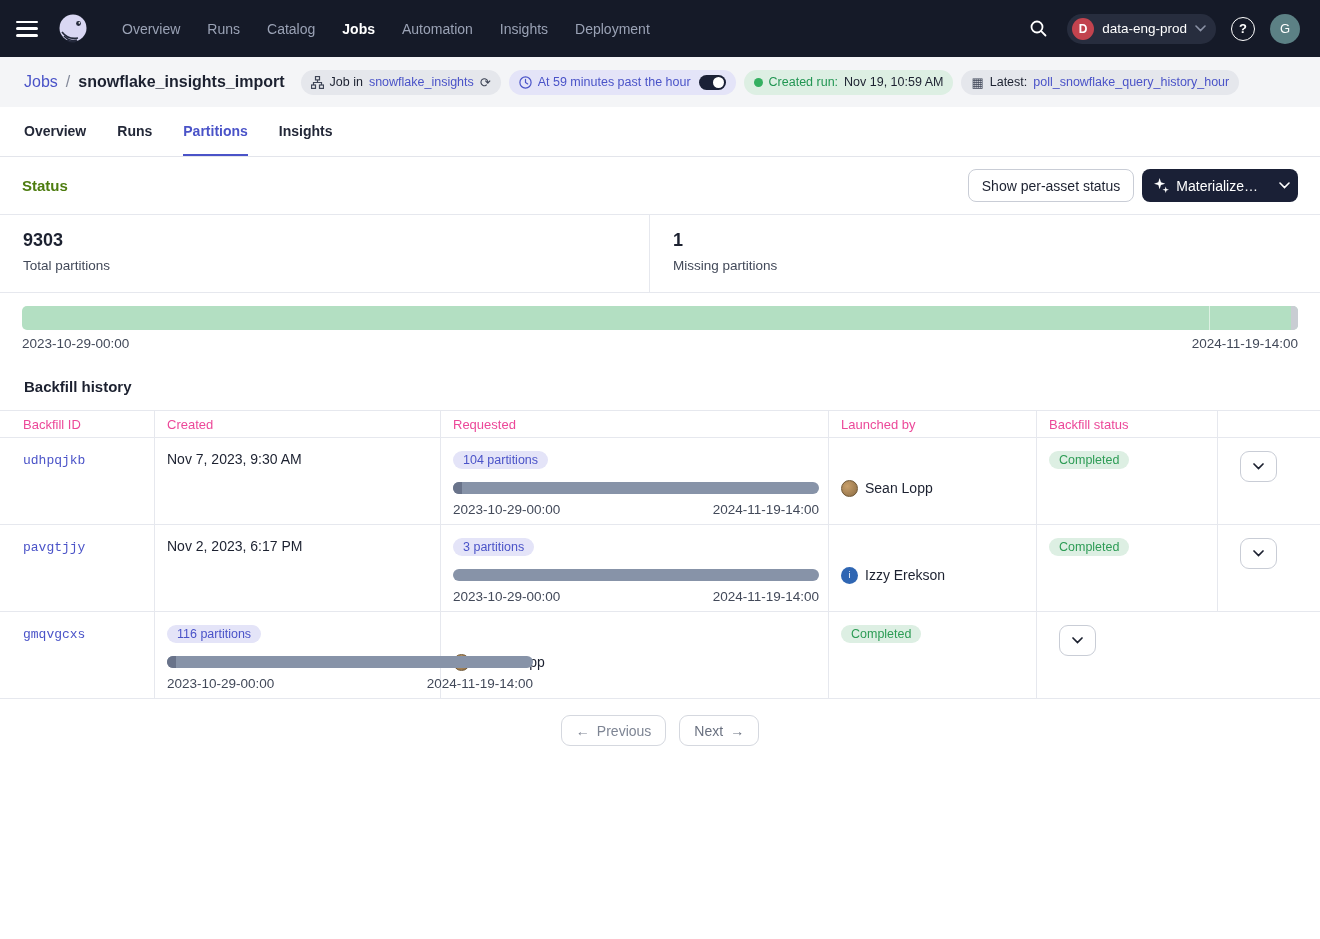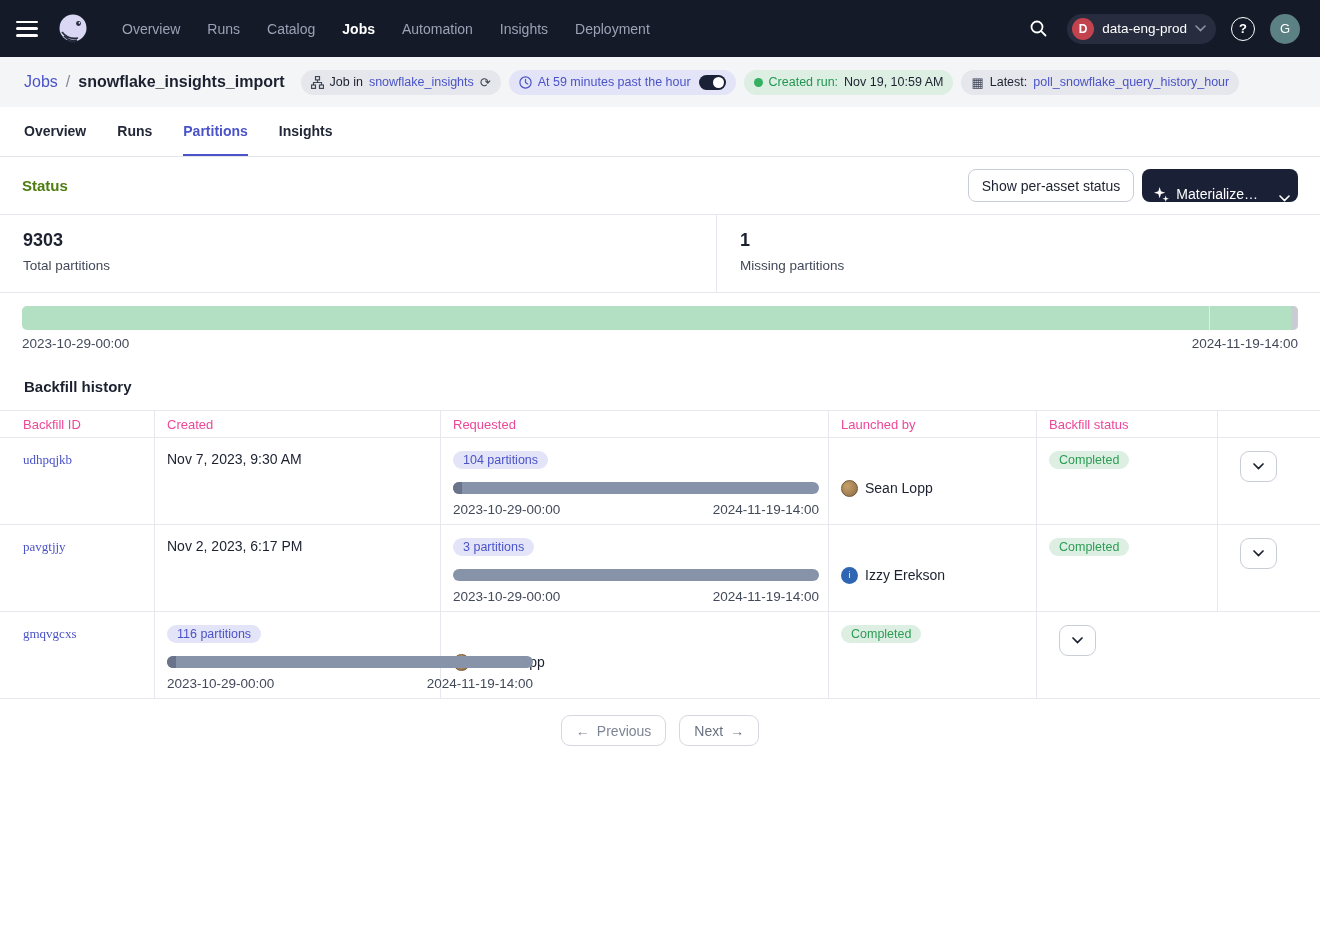--- a/index.html
+++ b/index.html
@@ -43,29 +43,29 @@
   
   .tabsbar { height:50px; border-bottom:1px solid #e3e5eb; display:flex; gap:31px; padding:0 24px; }
   .tab { font-size:14px; color:#232838; display:flex; align-items:center; cursor:pointer; border-bottom:2px solid transparent; font-weight:600; }
   .tab.active { color:#4a53c8; border-bottom-color:#4a53c8; }
 
   
   .status-row { height:57px; display:flex; align-items:center; justify-content:space-between; padding:0 22px; }
   .section-title { font-size:15px; font-weight:bold; color:#4d7c0f; }
   .status-actions { display:flex; gap:8px; }
   .btn-light { height:33px; background:#ffffff; border:1px solid #c9cdd6; border-radius:8px; font-size:14px; color:#1c2130; padding:0 13px; display:flex; align-items:center; cursor:pointer; font-family:inherit; }
-  .split-btn { height:33px; background:#1a2036; border-radius:8px; display:flex; align-items:flex-end; overflow:hidden; }
+  .split-btn { height:33px; background:#1a2036; border-radius:8px; display:flex; align-items:center; overflow:hidden; }
   .split-main { display:flex; align-items:center; gap:7px; color:#ffffff; font-size:14px; padding:0 12px; cursor:pointer; }
   .split-sep { width:1px; background:#3c4257; }
   .split-caret { width:27px; display:flex; align-items:center; justify-content:center; color:#ffffff; cursor:pointer; }
 
   
   .stats { display:flex; border-top:1px solid #e6e8ee; border-bottom:1px solid #e6e8ee; height:79px; }
   .stat { padding:15px 0 0 23px; }
-  .stat:first-child { width:717px; border-right:1px solid #e6e8ee; }
+  .stat:first-child { width:650px; border-right:1px solid #e6e8ee; }
   .stat .val { font-size:18px; font-weight:bold; color:#1c2130; }
   .stat .lbl { font-size:13.5px; color:#424959; margin-top:7px; }
 
   
   .pbar-wrap { padding:13px 22px 0; }
   .pbar { height:24px; background:#b3dfc2; border-radius:5px; position:relative; }
   .pbar .seam { position:absolute; top:0; bottom:0; right:88px; width:1px; background:rgba(255,255,255,0.55); }
   .pbar .miss { position:absolute; top:0; bottom:0; right:0; width:7px; background:#c9cdd3; border-radius:0 5px 5px 0; }
   .pbar-labels { display:flex; justify-content:space-between; padding:6px 22px 0; font-size:13.5px; color:#424959; }
 
@@ -73,21 +73,21 @@
   .bf-title { padding:27px 24px 15px; font-size:15px; font-weight:bold; }
   .grid-row { display:grid; grid-template-columns:155px 286px 388px 208px 181px 1fr; }
   .thead { border-top:1px solid #e6e8ee; border-bottom:1px solid #e6e8ee; height:28px; }
   .th { font-size:13px; color:#ec4899; display:flex; align-items:center; padding-left:12px; border-right:1px solid #e6e8ee; }
   .th:first-child { padding-left:23px; }
   .th:last-child { border-right:none; }
   .trow { height:87px; border-bottom:1px solid #e6e8ee; }
   .td { padding:13px 0 0 12px; border-right:1px solid #e6e8ee; font-size:14px; }
   .td:first-child { padding-left:23px; }
   .td:last-child { border-right:none; }
-  .id-link { font-family:Liberation Serif, serif; font-size:13px; color:#4a53c8; text-decoration:none; cursor:pointer; }
+  .id-link { font-family:Liberation Mono, monospace; font-size:13px; color:#4a53c8; text-decoration:none; cursor:pointer; }
   .pill { display:inline-block; font-size:12.5px; border-radius:12px; padding:2px 10px; }
   .pill.lav { background:#e4e4f8; color:#4a53c8; }
   .pill.green { background:#ddefe3; color:#2d9c55; }
   .row-bar { width:366px; height:12px; background:#8793a8; border-radius:6px; margin-top:13px; position:relative; }
   .row-bar .cap { position:absolute; left:0; top:0; bottom:0; width:9px; background:#69738a; border-radius:6px 0 0 6px; }
   .row-range { width:366px; display:flex; justify-content:space-between; margin-top:8px; font-size:13.5px; color:#424959; }
   .launch { display:flex; align-items:center; gap:7px; padding-top:14px; }
   .uavatar { width:17px; height:17px; border-radius:50%; display:flex; align-items:center; justify-content:center; color:#fff; font-size:9px; flex:none; }
   .uavatar.photo { background:radial-gradient(circle at 35% 35%, #c9a06b, #8a6b43); border:1px solid #6f5735; }
   .uavatar.blue { background:#2f66b3; }

